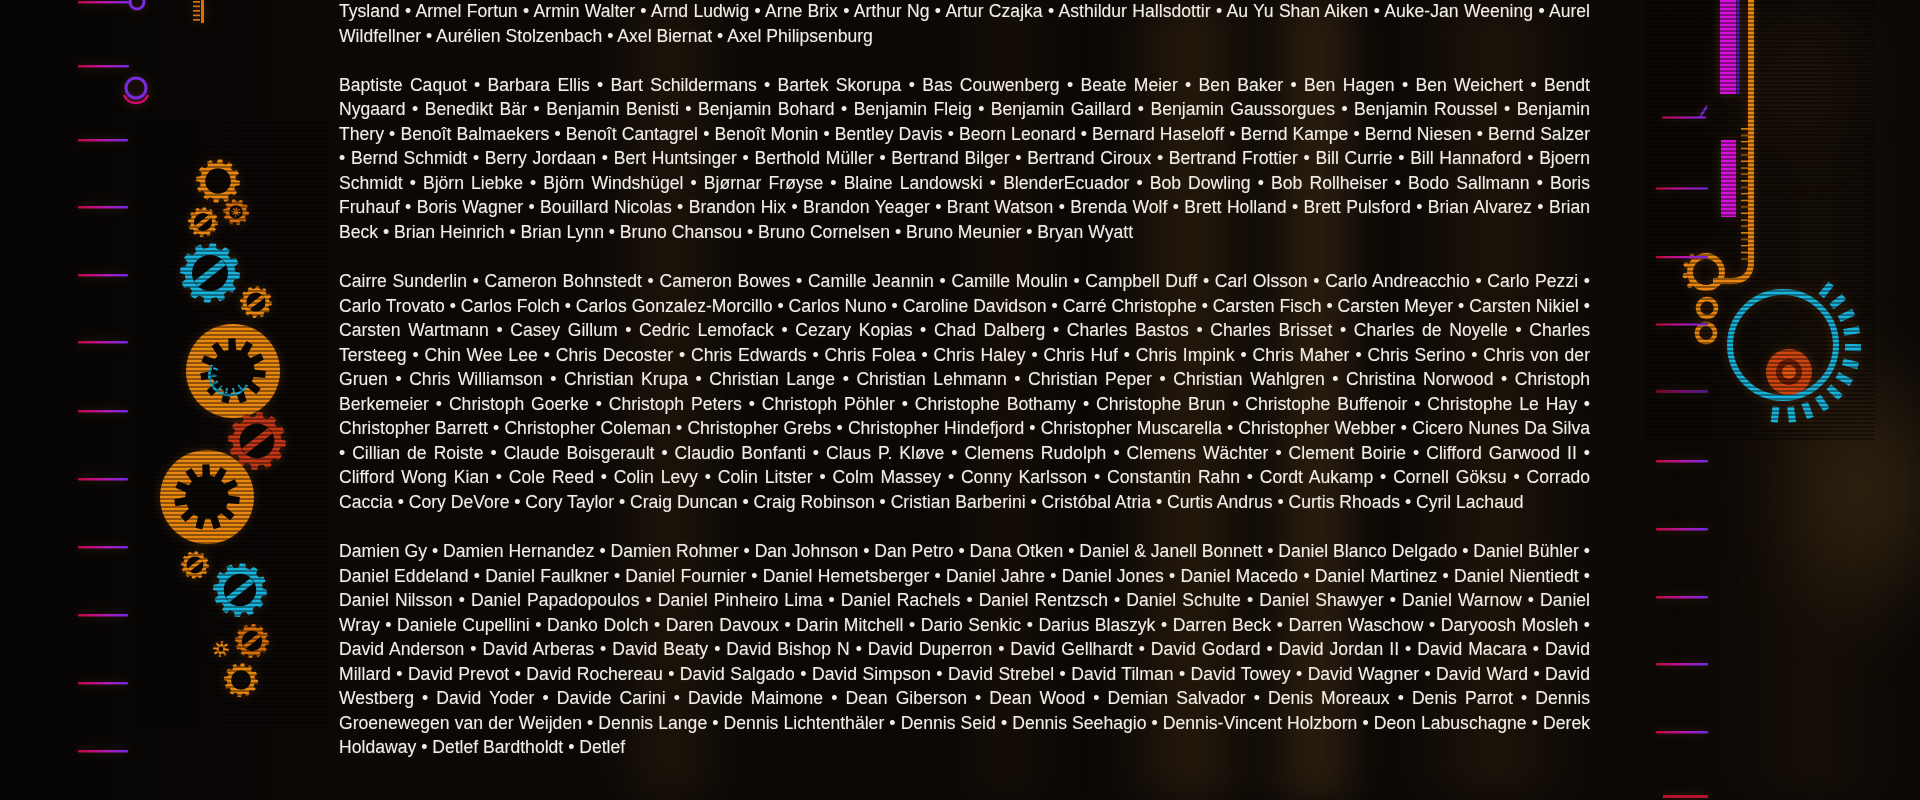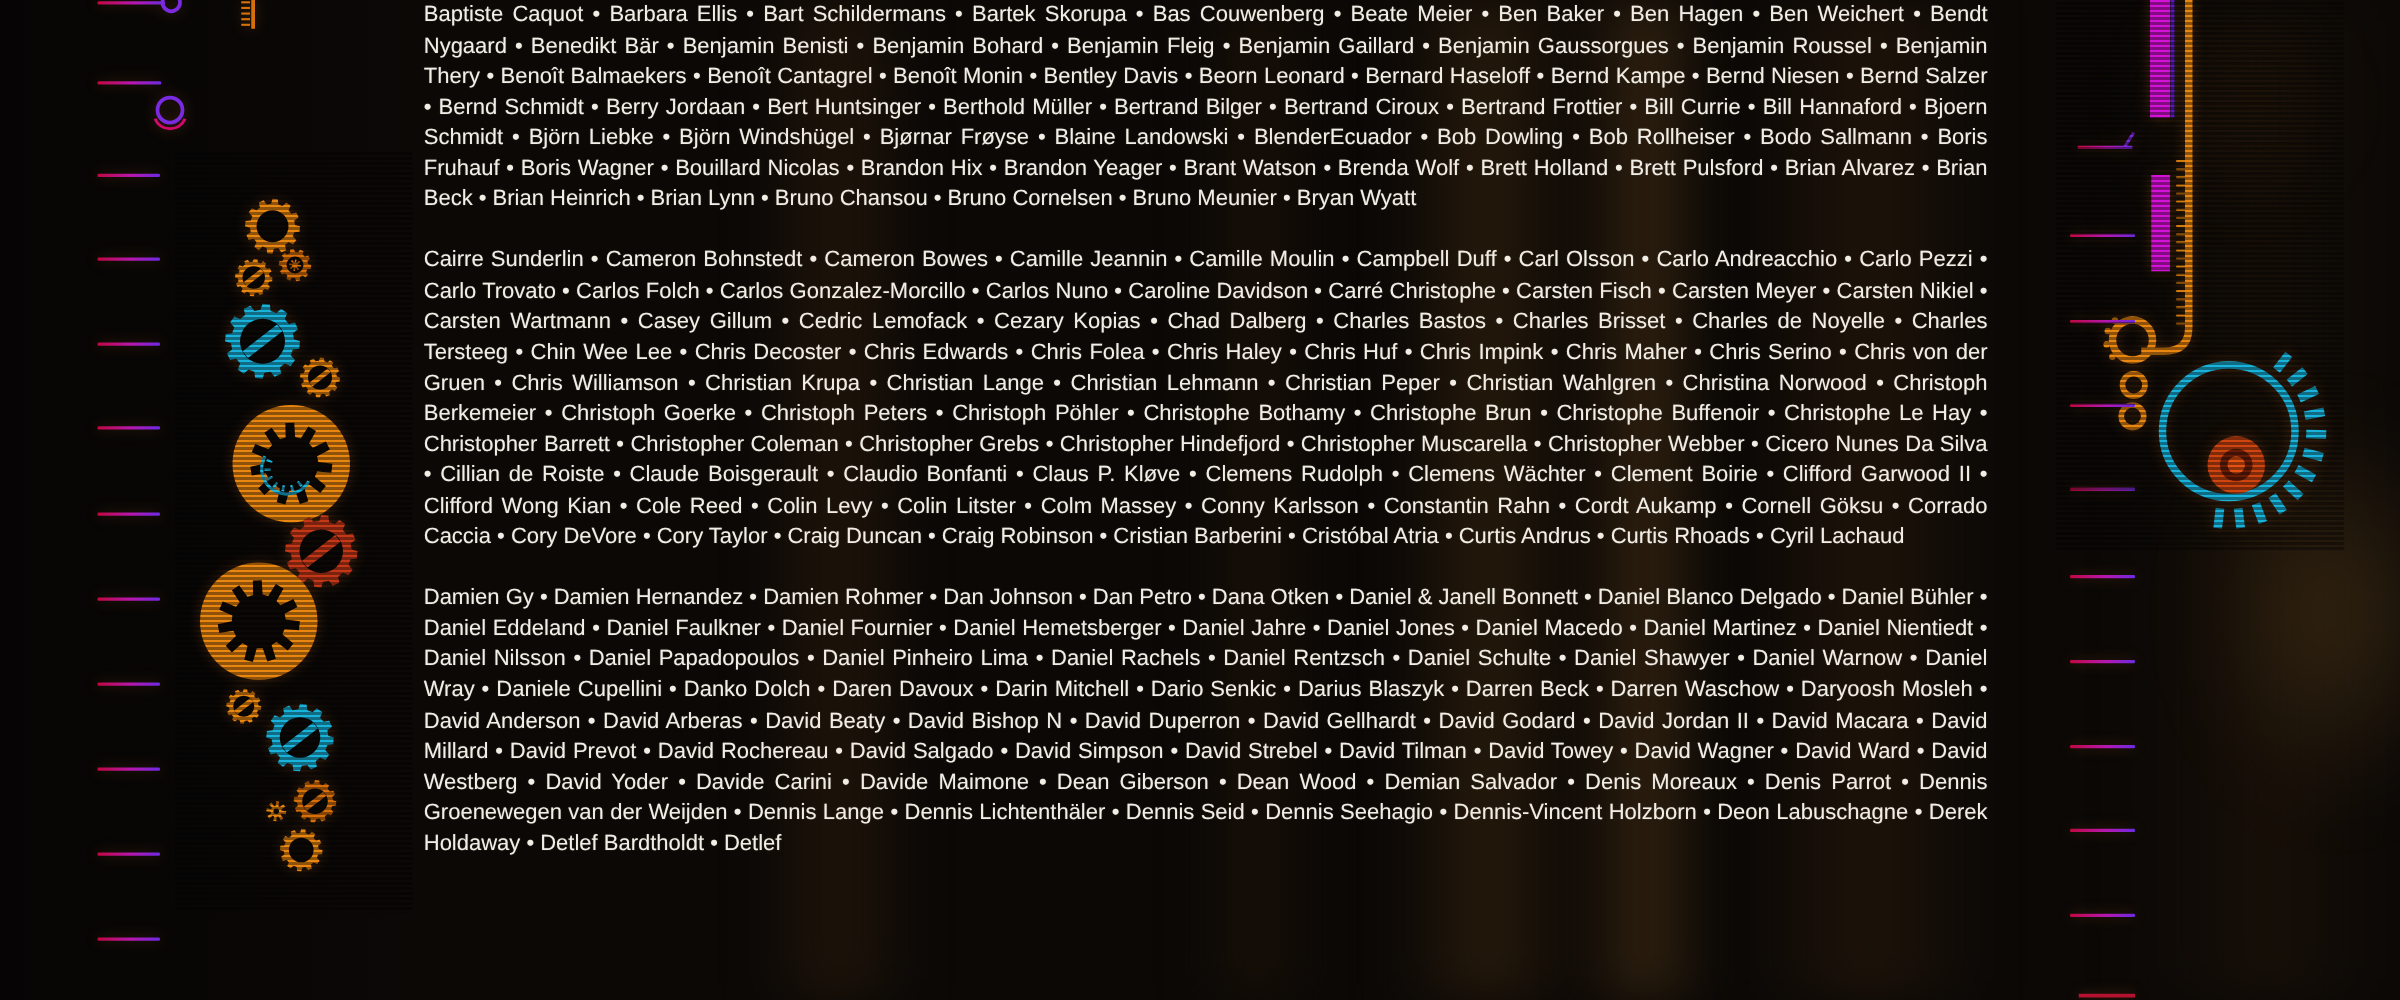--- a/index.html
+++ b/index.html
@@ -172,19 +172,20 @@
     <rect x="1656" y="390" width="52" height="2.6" rx="1" fill="url(#mg)"></rect>
     <rect x="1656" y="460" width="52" height="2.6" rx="1" fill="url(#mg)"></rect>
     <rect x="1656" y="528" width="52" height="2.6" rx="1" fill="url(#mg)"></rect>
     <rect x="1656" y="596" width="52" height="2.6" rx="1" fill="url(#mg)"></rect>
     <rect x="1656" y="663" width="52" height="2.6" rx="1" fill="url(#mg)"></rect>
     <rect x="1656" y="731" width="52" height="2.6" rx="1" fill="url(#mg)"></rect>
     <rect x="1663" y="795" width="45" height="3" fill="#b4122e"></rect>
   </svg>
 
 <div class="credits">
+  <p>Tysland • Armel Fortun • Armin Walter • Arnd Ludwig • Arne Brix • Arthur Ng • Artur Czajka • Asthildur Hallsdottir • Au Yu Shan Aiken • Auke-Jan Weening • Aurel Wildfellner • Aurélien Stolzenbach • Axel Biernat • Axel Philipsenburg</p>
   <p>Baptiste Caquot • Barbara Ellis • Bart Schildermans • Bartek Skorupa • Bas Couwenberg • Beate Meier • Ben Baker • Ben Hagen • Ben Weichert • Bendt Nygaard • Benedikt Bär • Benjamin Benisti • Benjamin Bohard • Benjamin Fleig • Benjamin Gaillard • Benjamin Gaussorgues • Benjamin Roussel • Benjamin Thery • Benoît Balmaekers • Benoît Cantagrel • Benoît Monin • Bentley Davis • Beorn Leonard • Bernard Haseloff • Bernd Kampe • Bernd Niesen • Bernd Salzer • Bernd Schmidt • Berry Jordaan • Bert Huntsinger • Berthold Müller • Bertrand Bilger • Bertrand Ciroux • Bertrand Frottier • Bill Currie • Bill Hannaford • Bjoern Schmidt • Björn Liebke • Björn Windshügel • Bjørnar Frøyse • Blaine Landowski • BlenderEcuador • Bob Dowling • Bob Rollheiser • Bodo Sallmann • Boris Fruhauf • Boris Wagner • Bouillard Nicolas • Brandon Hix • Brandon Yeager • Brant Watson • Brenda Wolf • Brett Holland • Brett Pulsford • Brian Alvarez • Brian Beck • Brian Heinrich • Brian Lynn • Bruno Chansou • Bruno Cornelsen • Bruno Meunier • Bryan Wyatt</p>
   <p>Cairre Sunderlin • Cameron Bohnstedt • Cameron Bowes • Camille Jeannin • Camille Moulin • Campbell Duff • Carl Olsson • Carlo Andreacchio • Carlo Pezzi • Carlo Trovato • Carlos Folch • Carlos Gonzalez-Morcillo • Carlos Nuno • Caroline Davidson • Carré Christophe • Carsten Fisch • Carsten Meyer • Carsten Nikiel • Carsten Wartmann • Casey Gillum • Cedric Lemofack • Cezary Kopias • Chad Dalberg • Charles Bastos • Charles Brisset • Charles de Noyelle • Charles Tersteeg • Chin Wee Lee • Chris Decoster • Chris Edwards • Chris Folea • Chris Haley • Chris Huf • Chris Impink • Chris Maher • Chris Serino • Chris von der Gruen • Chris Williamson • Christian Krupa • Christian Lange • Christian Lehmann • Christian Peper • Christian Wahlgren • Christina Norwood • Christoph Berkemeier • Christoph Goerke • Christoph Peters • Christoph Pöhler • Christophe Bothamy • Christophe Brun • Christophe Buffenoir • Christophe Le Hay • Christopher Barrett • Christopher Coleman • Christopher Grebs • Christopher Hindefjord • Christopher Muscarella • Christopher Webber • Cicero Nunes Da Silva • Cillian de Roiste • Claude Boisgerault • Claudio Bonfanti • Claus P. Kløve • Clemens Rudolph • Clemens Wächter • Clement Boirie • Clifford Garwood II • Clifford Wong Kian • Cole Reed • Colin Levy • Colin Litster • Colm Massey • Conny Karlsson • Constantin Rahn • Cordt Aukamp • Cornell Göksu • Corrado Caccia • Cory DeVore • Cory Taylor • Craig Duncan • Craig Robinson • Cristian Barberini • Cristóbal Atria • Curtis Andrus • Curtis Rhoads • Cyril Lachaud</p>
   <p>Damien Gy • Damien Hernandez • Damien Rohmer • Dan Johnson • Dan Petro • Dana Otken • Daniel &amp; Janell Bonnett • Daniel Blanco Delgado • Daniel Bühler • Daniel Eddeland • Daniel Faulkner • Daniel Fournier • Daniel Hemetsberger • Daniel Jahre • Daniel Jones • Daniel Macedo • Daniel Martinez • Daniel Nientiedt • Daniel Nilsson • Daniel Papadopoulos • Daniel Pinheiro Lima • Daniel Rachels • Daniel Rentzsch • Daniel Schulte • Daniel Shawyer • Daniel Warnow • Daniel Wray • Daniele Cupellini • Danko Dolch • Daren Davoux • Darin Mitchell • Dario Senkic • Darius Blaszyk • Darren Beck • Darren Waschow • Daryoosh Mosleh • David Anderson • David Arberas • David Beaty • David Bishop N • David Duperron • David Gellhardt • David Godard • David Jordan II • David Macara • David Millard • David Prevot • David Rochereau • David Salgado • David Simpson • David Strebel • David Tilman • David Towey • David Wagner • David Ward • David Westberg • David Yoder • Davide Carini • Davide Maimone • Dean Giberson • Dean Wood • Demian Salvador • Denis Moreaux • Denis Parrot • Dennis Groenewegen van der Weijden • Dennis Lange • Dennis Lichtenthäler • Dennis Seid • Dennis Seehagio • Dennis-Vincent Holzborn • Deon Labuschagne • Derek Holdaway • Detlef Bardtholdt • Detlef</p>
 </div>
 
 <div class="scan scan-left"></div>
 <div class="scan scan-right"></div>
 
 </body></html>

